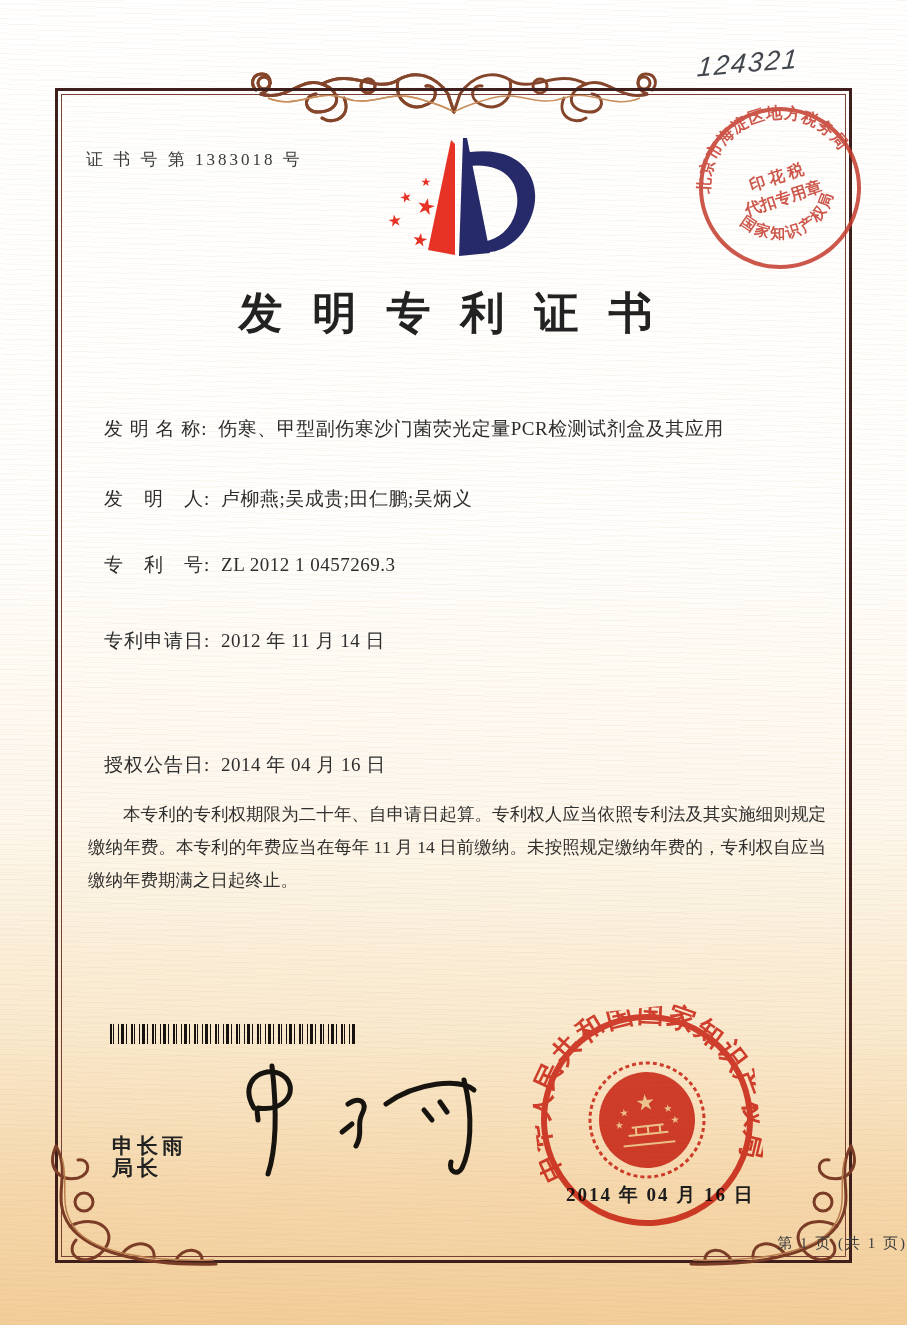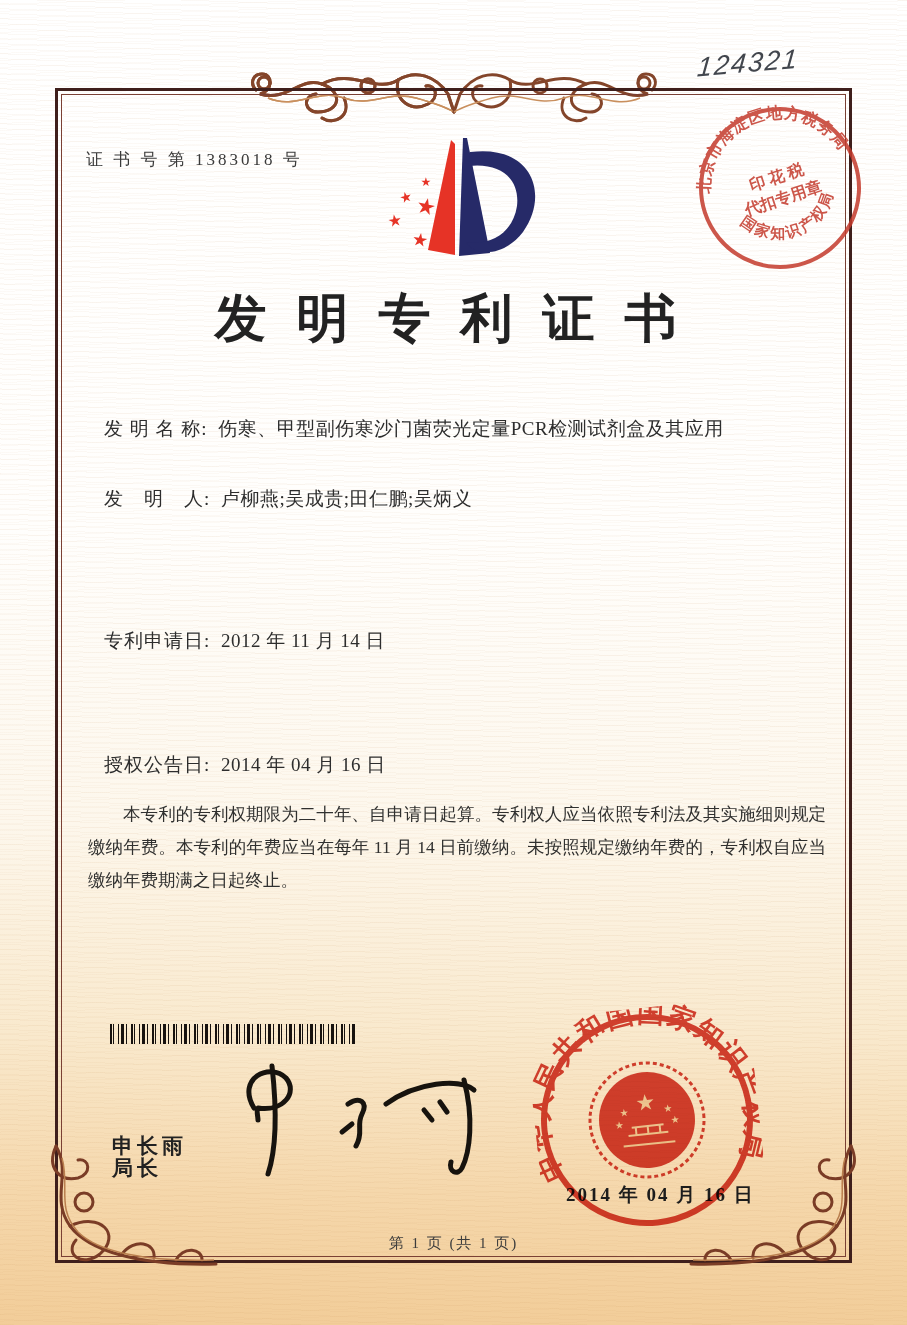--- a/index.html
+++ b/index.html
@@ -29,21 +29,21 @@
 
   .logo { position:absolute; left:360px; top:136px; width:205px; height:145px; }
 
   .tax-stamp {
     position:absolute; left:694px; top:102px; width:172px; height:172px;
     transform:rotate(-18deg); opacity:.85; pointer-events:none;
   }
 
   .title {
     position:absolute; left:0; right:16px; top:284px; text-align:center;
-    font-size:52px; font-weight:bold; color:#222; letter-spacing:30px; padding-left:30px;
+    font-size:44px; font-weight:bold; color:#222; letter-spacing:30px; padding-left:30px;
   }
 
   .field { position:absolute; left:104px; width:720px; font-size:19px; color:#2d2d2d; white-space:nowrap; }
   .field .lab { letter-spacing:1px; }
   .field .val { margin-left:6px; letter-spacing:.5px; }
   .f0 { top:416px; } .f1 { top:486px; } .f2 { top:552px; }
   .f3 { top:628px; } .f4 { top:686px; } .f5 { top:752px; }
 
   .body-text {
     position:absolute; left:88px; top:798px; width:738px;
@@ -73,21 +73,21 @@
   .seal-date {
     position:absolute; left:566px; top:1182px; font-size:19px; font-weight:bold;
     letter-spacing:2px; color:#1c1c1c; z-index:2;
   }
   .big-seal {
     position:absolute; left:535px; top:1008px; width:224px; height:224px;
     z-index:3; mix-blend-mode:multiply; opacity:.92; pointer-events:none;
     transform:rotate(-6deg);
   }
 
-  .footer { position:absolute; left:0; right:0; top:1234px; text-align:center;
+  .footer { position:absolute; left:0; right:0; top:1234px; text-align:right;
     font-size:15px; letter-spacing:2px; color:#3c3c3c; }
 
   .ornament-top { position:absolute; left:248px; top:54px; width:412px; height:88px; }
   .corner-bl { position:absolute; left:26px;  top:1138px; width:215px; height:160px; }
   .corner-br { position:absolute; left:666px; top:1138px; width:215px; height:160px; transform:scaleX(-1); }
 </style>
 </head>
 <body>
 
 <div class="page">
@@ -183,20 +183,24 @@
 
   <div class="title">发明专利证书</div>
 
   <div class="field f1">
     <span class="lab">发　明　人:</span>
     <span class="val">卢柳燕;吴成贵;田仁鹏;吴炳义</span>
   </div>
   <div class="field f0">
     <span class="lab">发 明 名 称:</span>
     <span class="val">伤寒、甲型副伤寒沙门菌荧光定量PCR检测试剂盒及其应用</span>
+  </div>
+  <div class="field f2">
+    <span class="lab">专　利　号:</span>
+    <span class="val">ZL 2012 1 0457269.3</span>
   </div>
   <div class="field f3">
     <span class="lab">专利申请日:</span>
     <span class="val">2012 年 11 月 14 日</span>
   </div>
   <div class="field f5">
     <span class="lab">授权公告日:</span>
     <span class="val">2014 年 04 月 16 日</span>
   </div>
 

